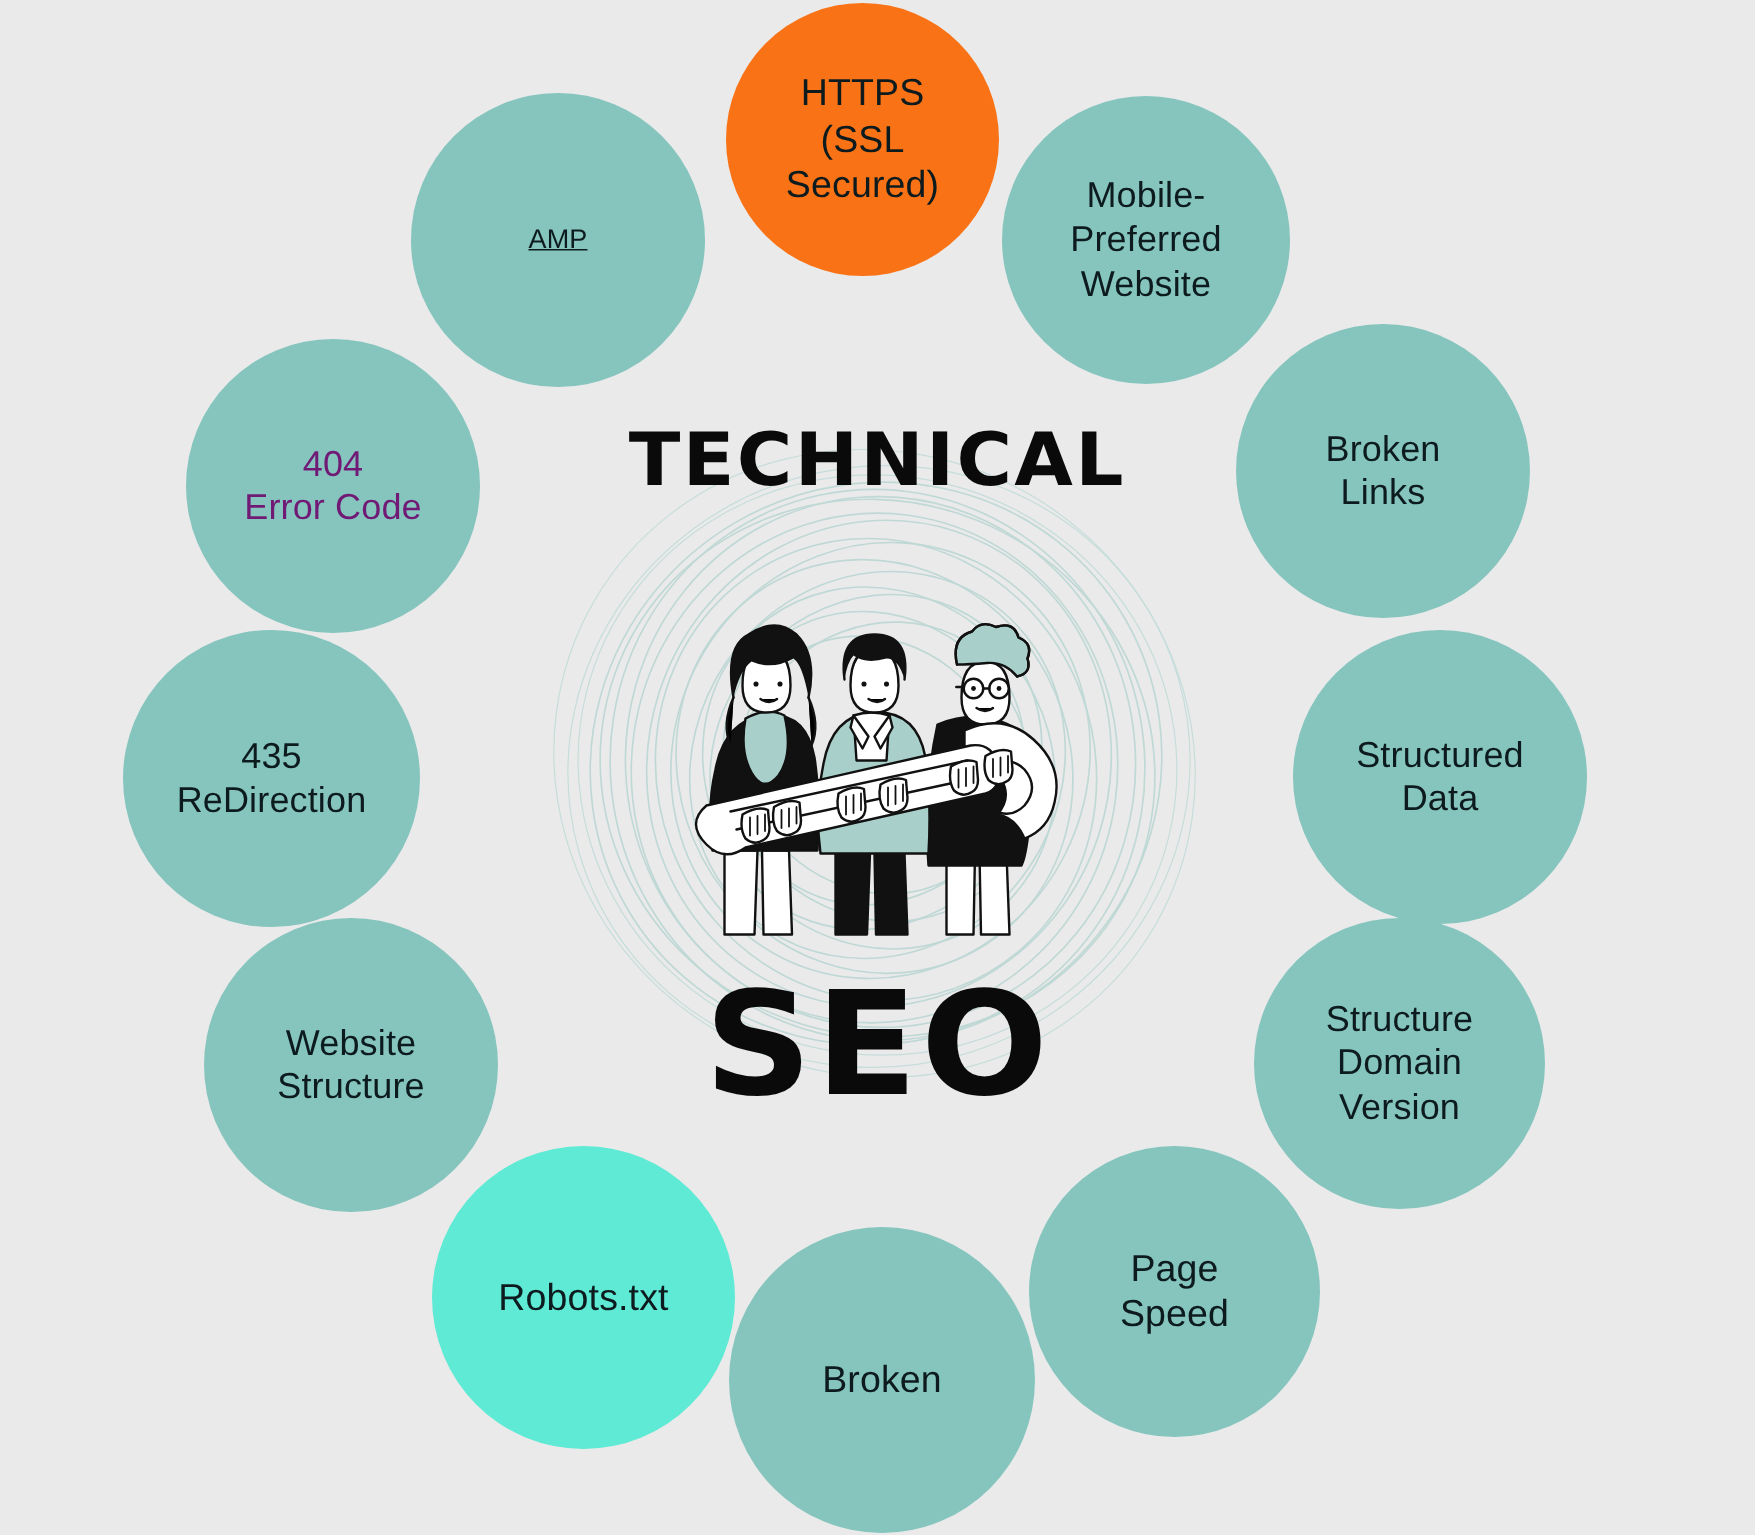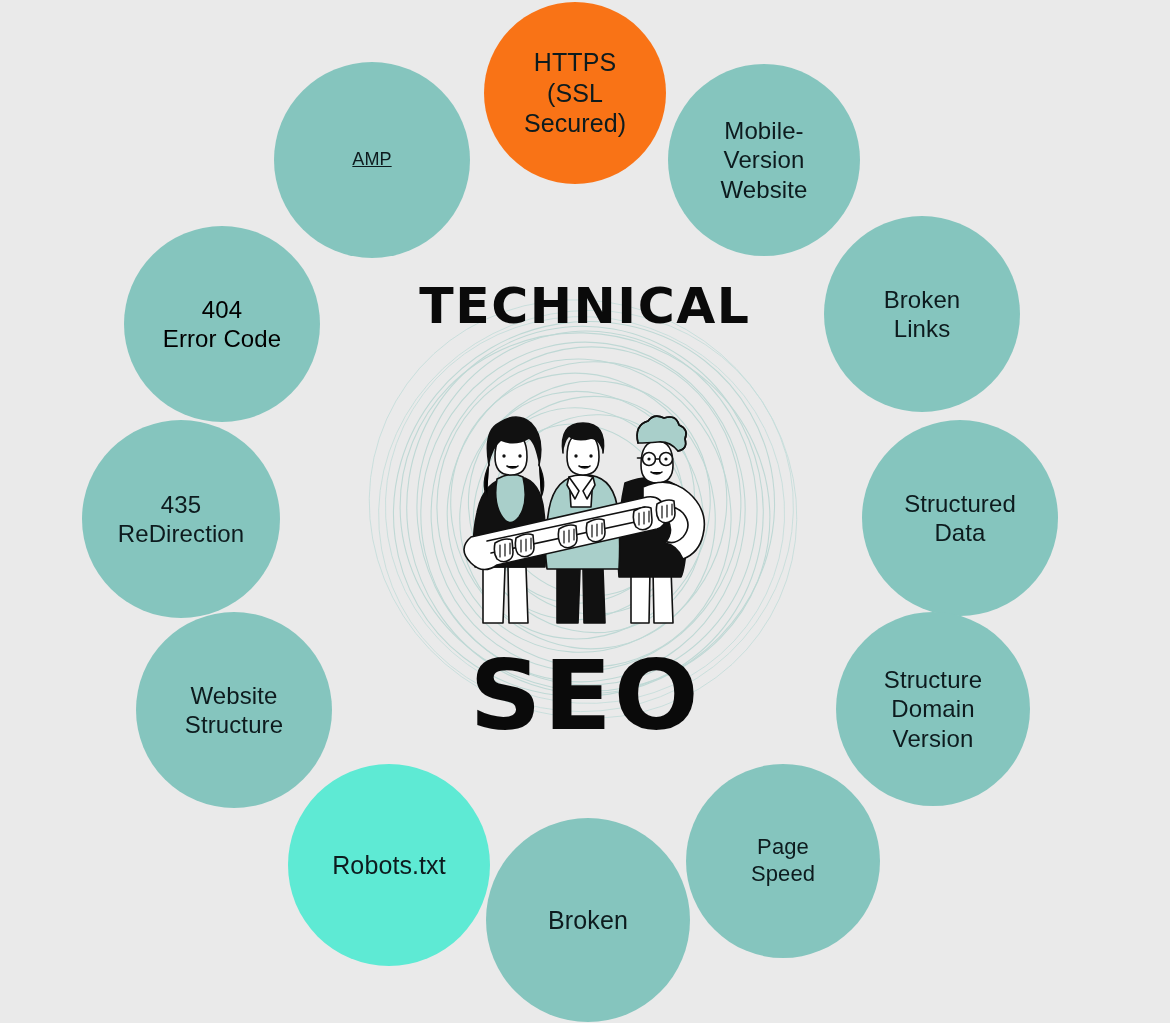--- a/index.html
+++ b/index.html
@@ -201,55 +201,55 @@
   </div>
 
   <div id="nodes-layer">
       <div class="node" style="left: 484px; top: 2px; width: 182px; height: 182px; background: #f97316; color: rgb(13, 27, 30);">
         <span style="font-size: 25px;">HTTPS
 (SSL
 Secured)</span>
       </div>
       <div class="node" style="left: 668px; top: 64px; width: 192px; height: 192px; background: rgb(133, 197, 190); color: rgb(13, 27, 30);">
         <span style="font-size: 24px;">Mobile-
-Version
+Preferred
 Website</span>
       </div>
       <div class="node" style="left: 824px; top: 216px; width: 196px; height: 196px; background: rgb(133, 197, 190); color: rgb(13, 27, 30);">
         <span style="font-size: 24px;">Broken
 Links</span>
       </div>
       <div class="node" style="left: 862px; top: 420px; width: 196px; height: 196px; background: rgb(133, 197, 190); color: rgb(13, 27, 30);">
         <span style="font-size: 24px;">Structured
 Data</span>
       </div>
       <div class="node" style="left: 836px; top: 612px; width: 194px; height: 194px; background: rgb(133, 197, 190); color: rgb(13, 27, 30);">
         <span style="font-size: 24px;">Structure
 Domain
 Version</span>
       </div>
       <div class="node" style="left: 686px; top: 764px; width: 194px; height: 194px; background: rgb(133, 197, 190); color: rgb(13, 27, 30);">
-        <span style="font-size: 22px;">Page
+        <span style="font-size: 25px;">Page
 Speed</span>
       </div>
       <div class="node" style="left: 486px; top: 818px; width: 204px; height: 204px; background: rgb(133, 197, 190); color: rgb(13, 27, 30);">
         <span style="font-size: 25px;">Broken</span>
       </div>
       <div class="node" style="left: 288px; top: 764px; width: 202px; height: 202px; background: #5eead4; color: rgb(13, 27, 30);">
         <span style="font-size: 25px;">Robots.txt</span>
       </div>
       <div class="node" style="left: 136px; top: 612px; width: 196px; height: 196px; background: rgb(133, 197, 190); color: rgb(13, 27, 30);">
         <span style="font-size: 24px;">Website
 Structure</span>
       </div>
       <div class="node" style="left: 82px; top: 420px; width: 198px; height: 198px; background: rgb(133, 197, 190); color: rgb(13, 27, 30);">
         <span style="font-size: 24px;">435
 ReDirection</span>
       </div>
-      <div class="node" style="left: 124px; top: 226px; width: 196px; height: 196px; background: rgb(133, 197, 190); color: #000000;">
+      <div class="node" style="left: 124px; top: 226px; width: 196px; height: 196px; background: rgb(133, 197, 190); color: #701a75;">
         <span style="font-size: 24px;">404
 Error Code</span>
       </div>
       <div class="node" style="left: 274px; top: 62px; width: 196px; height: 196px; background: rgb(133, 197, 190); color: rgb(13, 27, 30);">
         <span style="font-size: 18px; text-decoration: underline;">AMP</span>
       </div>
     </div>
 
 </div>
 

